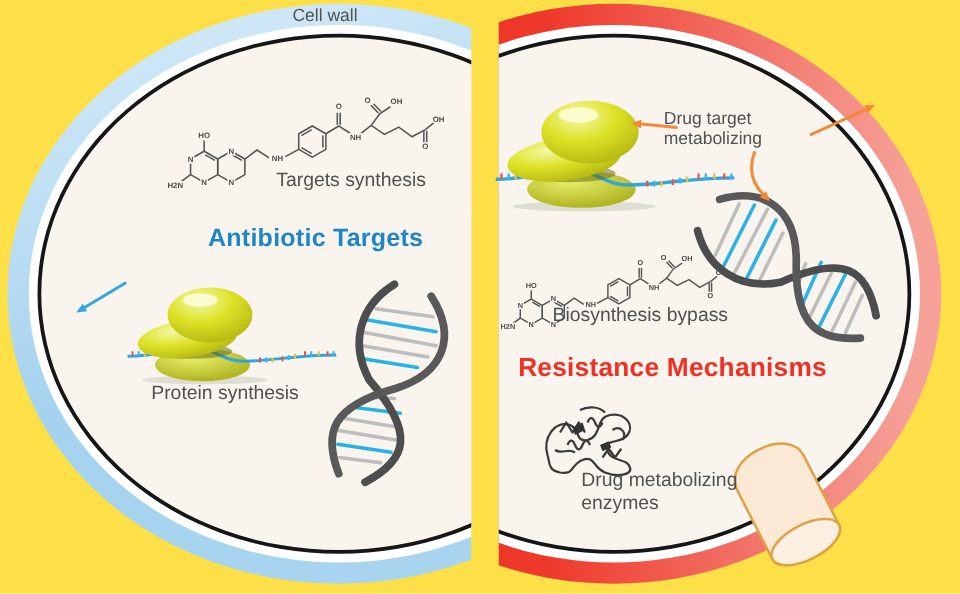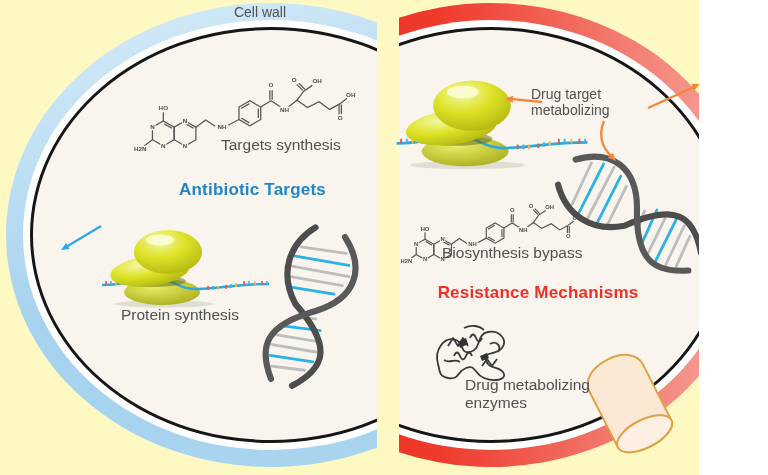--- a/index.html
+++ b/index.html
@@ -1,37 +1,37 @@
 <!DOCTYPE html>
 <html><head>
 <meta charset="utf-8">
 <style>
   html,body{margin:0;padding:0;background:#fff;}
-  .stage{position:relative;width:699px;height:475px;background:#fef9c3;overflow:hidden;
+  .stage{position:relative;width:768px;height:475px;background:#fde047;overflow:hidden;
          font-family:"Liberation Sans",sans-serif;color:#4f4f4f;}
   .clip{position:absolute;overflow:hidden;top:0;height:475px;}
   .clip-left{left:0;width:377px;}
   .clip-right{left:399px;width:369px;}
   .ell{position:absolute;border-radius:50%;}
   .band-l{left:6px;top:3px;width:530px;height:464px;
           background:linear-gradient(165deg,#d3eaf8 5%,#a5d2ee 55%,#a9d5ef 100%);}
   .gap-l{left:23px;top:20px;width:496px;height:430px;background:#fff;}
   .int-l{left:30px;top:27px;width:482px;height:416px;background:#f9f4ee;
          border:3px solid #161616;box-sizing:border-box;}
   .band-r{left:-170px;top:3px;width:524px;height:464px;
           background:linear-gradient(90deg,#ec2418 0%,#ee3a2c 40%,#f6a299 96%);}
   .gap-r{left:-153px;top:20px;width:490px;height:430px;background:#fff;}
   .int-r{left:-146px;top:27px;width:476px;height:416px;background:#f9f4ee;
          border:3px solid #161616;box-sizing:border-box;}
   .abs{position:absolute;}
   .lbl{position:absolute;font-size:15.5px;line-height:1.15;color:#515151;}
   .lbl.center{text-align:center;}
-  .title{position:absolute;font-weight:bold;font-size:17px;letter-spacing:.2px;text-align:center;}
+  .title{position:absolute;font-weight:bold;font-size:20px;letter-spacing:.2px;text-align:center;}
   .title-blue{color:#1e86c8;}
-  .title-red{color:#f03024;font-size:17px;}
+  .title-red{color:#f03024;font-size:21px;}
   .small{font-size:14px;}
   svg{display:block;}
 </style>
 </head>
 <body>
 
 <div class="stage">
 
   <div class="clip clip-left">
     <div class="ell band-l"></div>

